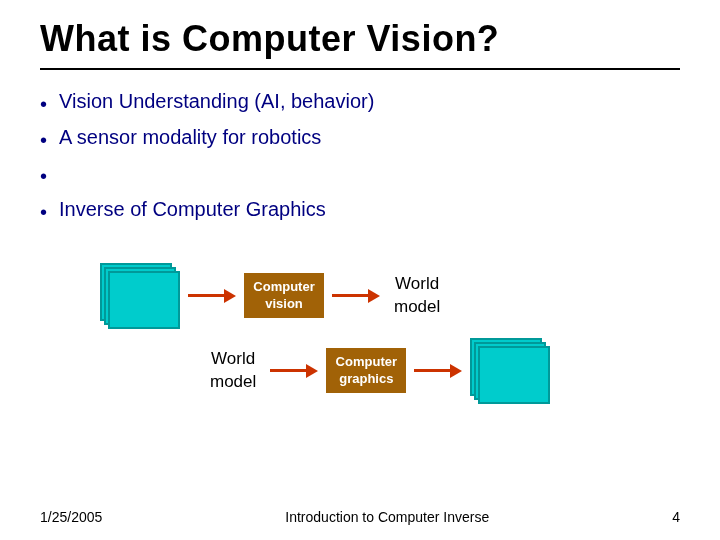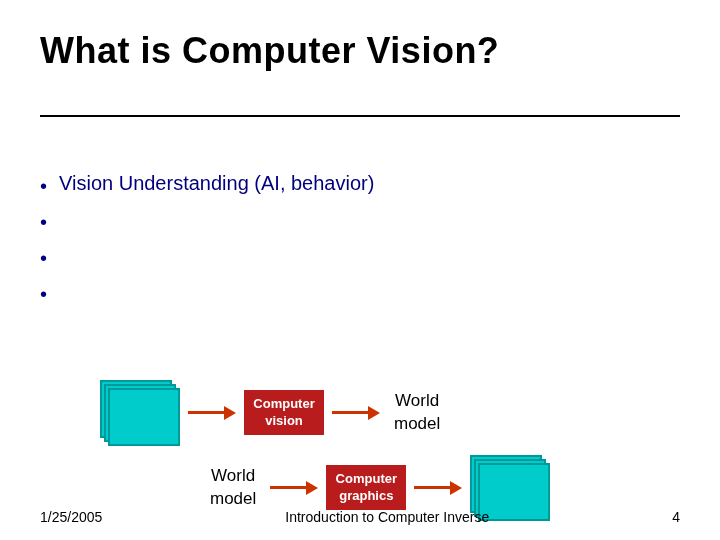--- a/index.html
+++ b/index.html
@@ -9,24 +9,23 @@
       height: 540px;
       background: #ffffff;
       font-family: Arial, sans-serif;
       overflow: hidden;
       position: relative;
     }
 
     .slide {
       width: 720px;
       height: 540px;
-      padding: 30px 40px 20px 40px;
+      padding: 18px 40px 20px 40px;
       display: flex;
       flex-direction: column;
-      justify-content: space-between;
     }
 
     .title {
       font-size: 36px;
       font-weight: bold;
       color: #000000;
       margin-bottom: 8px;
       letter-spacing: 0.5px;
     }
 
@@ -91,21 +90,21 @@
     .arrow-head {
       width: 0;
       height: 0;
       border-top: 7px solid transparent;
       border-bottom: 7px solid transparent;
       border-left: 12px solid #cc3300;
     }
 
     
     .label-box {
-      background: #b91c1c;
+      background: #a16207;
       color: #ffffff;
       font-size: 13px;
       font-weight: bold;
       text-align: center;
       padding: 6px 8px;
       width: 80px;
       line-height: 1.3;
     }
 
     
@@ -167,26 +166,28 @@
   <h1 class="title">What is Computer Vision?</h1>
   <div class="divider"></div>
 
   <ul class="bullets">
     <li>
       <span class="bullet-dot">•</span>
       <span>Vision Understanding (AI, behavior)</span>
     </li>
     <li>
       <span class="bullet-dot">•</span>
-    </li>
-    <li>
-      <span class="bullet-dot">•</span>
-    </li>
-    <li>
-      <span class="bullet-dot">•</span>
+      <span>A sensor modality for robotics</span>
+    </li>
+    <li>
+      <span class="bullet-dot">•</span>
+    </li>
+    <li>
+      <span class="bullet-dot">•</span>
+      <span>Inverse of Computer Graphics</span>
     </li>
   </ul>
 
   <div class="diagram-wrapper">
 
     <div class="diagram-row1">
 
       <div class="stacked-pages">
         <div class="page page-1"></div>
         <div class="page page-2"></div>

